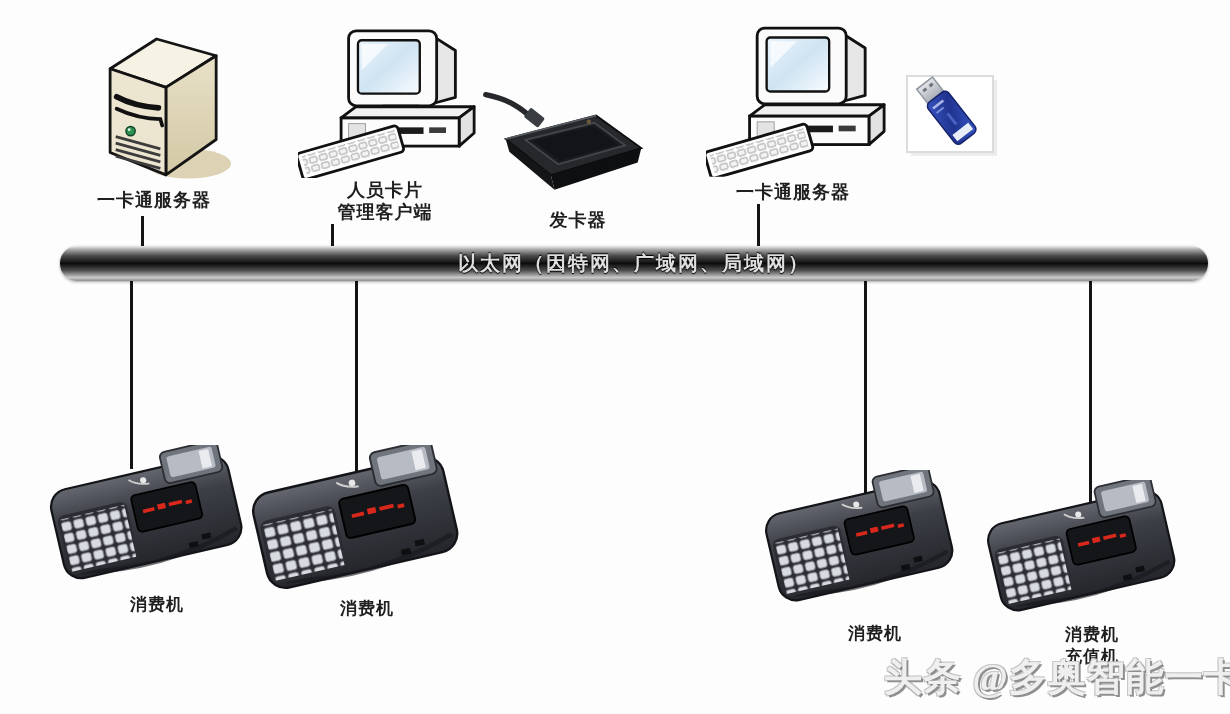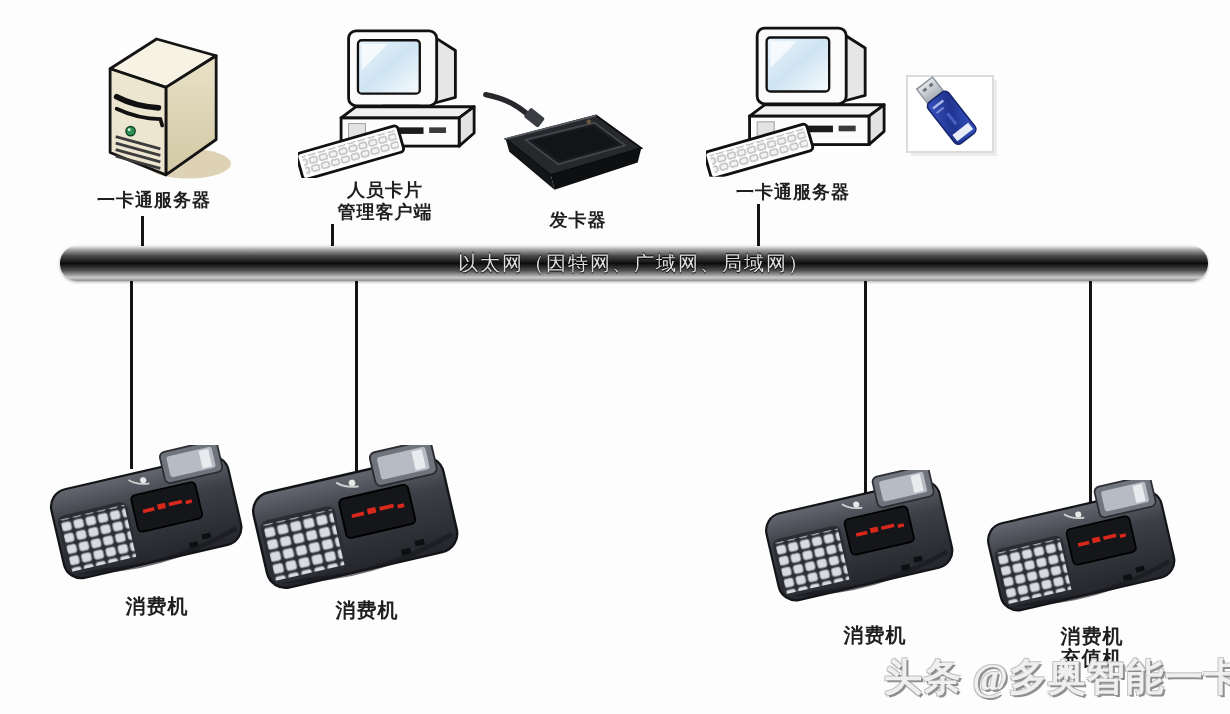--- a/index.html
+++ b/index.html
@@ -1,28 +1,28 @@
 <!DOCTYPE html>
 <html style="--line_black: #141414; --bus_black: #0c0c0c; --server_beige: #ece5cf; --usb_blue: #2b3f9e; --led_red: #d8281c; --key_gray: #d8dbe0; --watermark_gray: #8f8f8f;"><head>
 <meta charset="utf-8">
 <style>
   html,body{margin:0;padding:0;background:#fff;}
   .canvas{position:relative;width:1230px;height:714px;background:#fdfdfe;overflow:hidden;
           font-family:"Liberation Serif","DejaVu Serif",serif;}
   .dev{position:absolute;}
   .lbl{position:absolute;width:200px;text-align:center;font-size:18px;font-weight:600;
        color:#1f1f1f;letter-spacing:1px;white-space:nowrap;}
-  .lbl.small{font-size:20px;}
+  .lbl.small{font-size:17px;}
   .vline{position:absolute;width:3px;background:var(--line_black,#141414);}
   .netbar{position:absolute;left:60px;top:246px;width:1148px;height:35px;border-radius:17px;
           background:linear-gradient(180deg,#ededed 0%,#a9a9a9 10%,#4a4a4a 28%,#0c0c0c 50%,
                       #4f4f4f 70%,#c9c9c9 90%,#8f8f8f 100%);
           display:flex;align-items:center;justify-content:center;
           box-shadow:0 1px 3px rgba(0,0,0,.35);}
-  .netbar span{font-size:20px;font-weight:400;color:#dedede;letter-spacing:2px;
+  .netbar span{font-size:20px;font-weight:700;color:#dedede;letter-spacing:2px;
                text-shadow:0 1px 1px #000,0 -1px 1px #000;}
   .watermark{position:absolute;left:884px;top:652px;font-size:38px;font-weight:700;
              white-space:nowrap;color:#efefef;z-index:9;letter-spacing:1px;
              text-shadow:2px 2px 0 var(--watermark_gray,#8f8f8f),
                          -1px -1px 0 #c9c9c9,1px -1px 0 #bdbdbd,-1px 1px 0 #bdbdbd;}
 </style>
 </head>
 <body>
 
 <svg width="0" height="0" style="position:absolute" aria-hidden="true">

